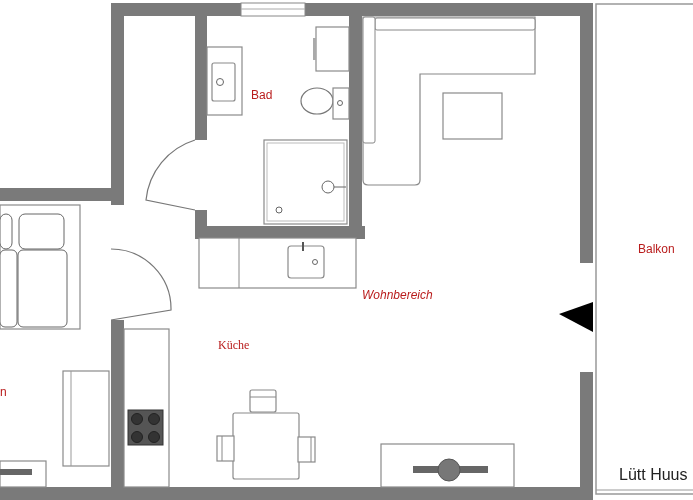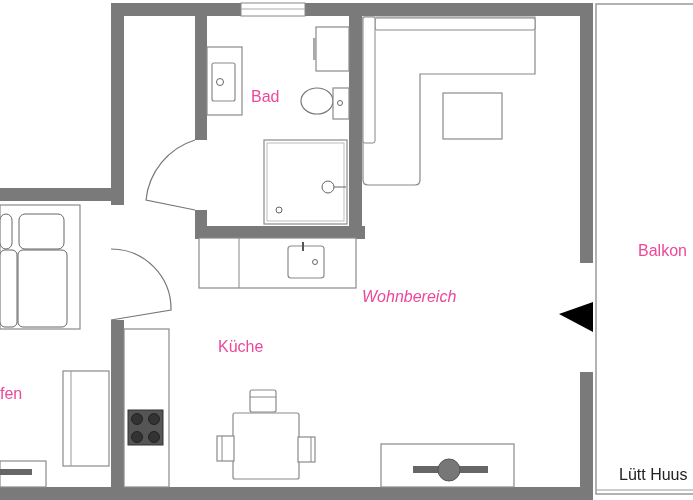--- a/index.html
+++ b/index.html
@@ -1,20 +1,20 @@
 <!DOCTYPE html>
 <html><head>
 <meta charset="utf-8">
 <style>
   html, body { margin: 0; padding: 0; background: #ffffff; }
   body { width: 693px; height: 500px; overflow: hidden; position: relative; font-family: "Liberation Sans", sans-serif; }
   svg { position: absolute; left: 0; top: 0; }
   .wall { fill: #7a7a7a; }
   .furn { fill: #ffffff; stroke: #8a8a8a; stroke-width: 1.2; }
-  .label { position: absolute; color: #ec4899; font-size: 16px; white-space: nowrap; }
+  .label { position: absolute; color: #b91c1c; font-size: 12px; white-space: nowrap; }
   .credit { position: absolute; color: #222; font-size: 16px; white-space: nowrap; }
 </style>
 </head>
 <body>
 
 <svg width="693" height="500" viewBox="0 0 693 500">
 
   <g>
     <rect x="596" y="4" width="100" height="490" fill="#fff" stroke="#999" stroke-width="1.5"></rect>
   </g>
@@ -149,16 +149,16 @@
 
   <g>
     <polygon points="559,314 593,302 593,332" fill="#000"></polygon>
   </g>
 
   <line x1="596" y1="490" x2="693" y2="490" stroke="#999" stroke-width="1"></line>
 </svg>
 
 <div class="label" style="left:251px; top:88px;">Bad</div>
 <div class="label" style="left:362px; top:288px;font-style:italic;">Wohnbereich</div>
-<div class="label" style="left:218px; top:338px;">Küche</div>
+<div class="label" style="left:218px; top:338px;font-family:Liberation Serif, serif;">Küche</div>
 <div class="label" style="left:-40px; top:385px;">Schlafen</div>
 <div class="label" style="left:638px; top:242px;">Balkon</div>
 <div class="credit" style="left:619px; top:466px;">Lütt Huus</div>
 
 </body></html>

